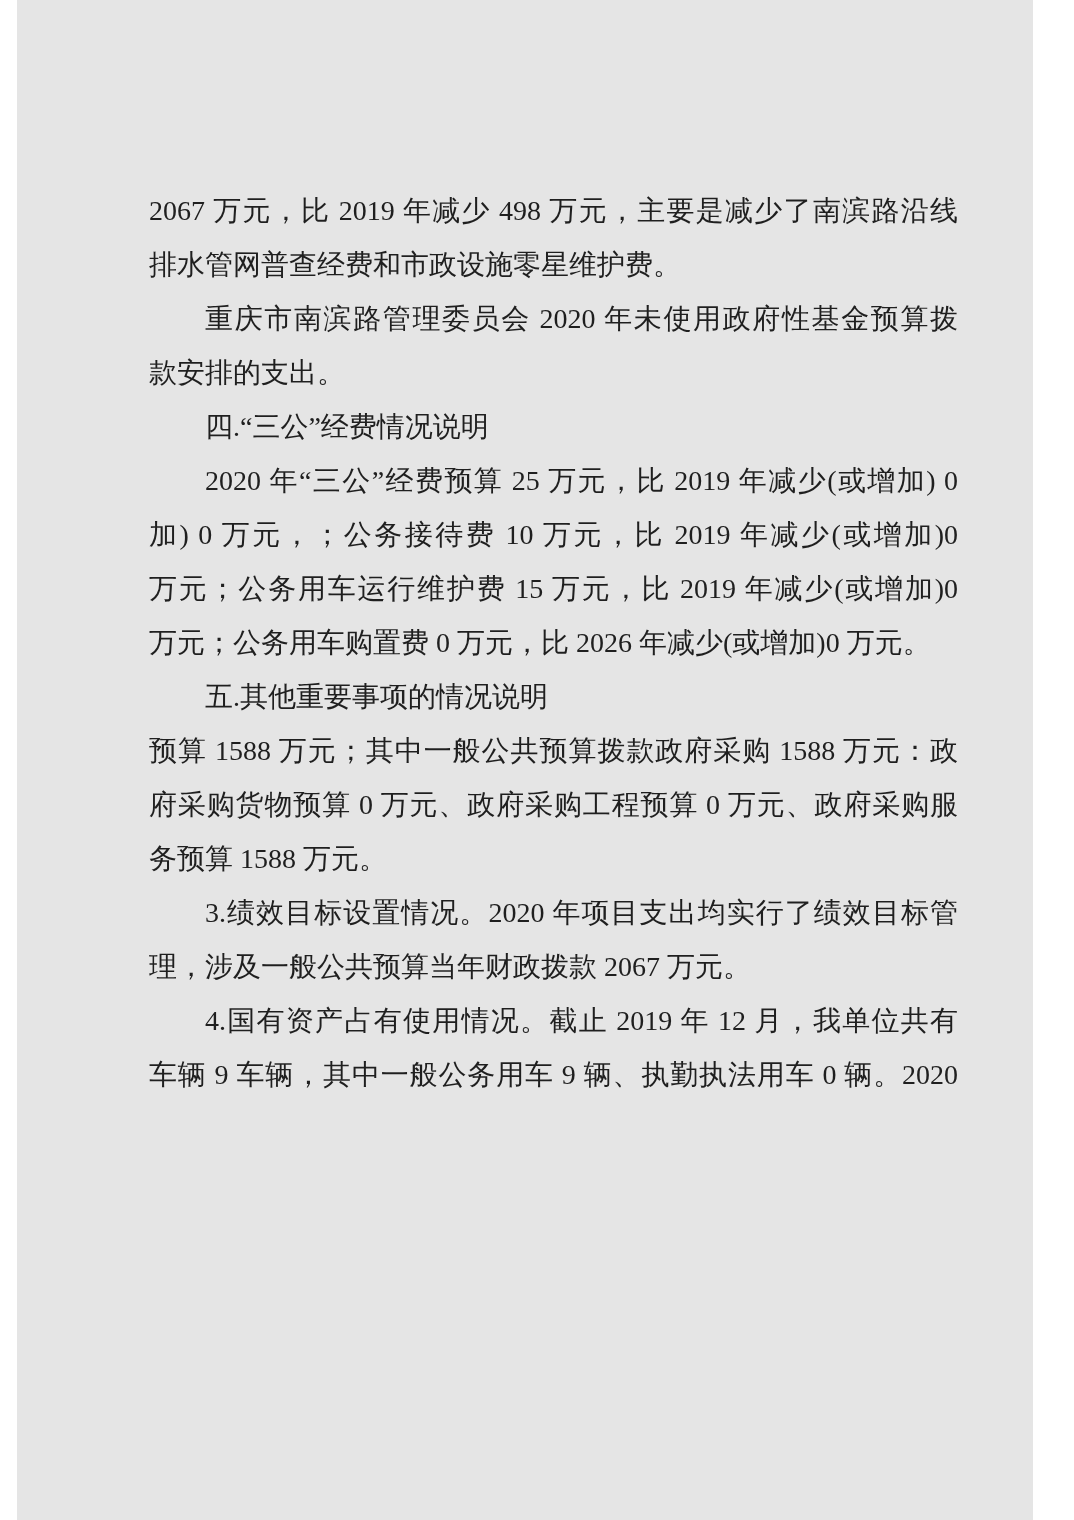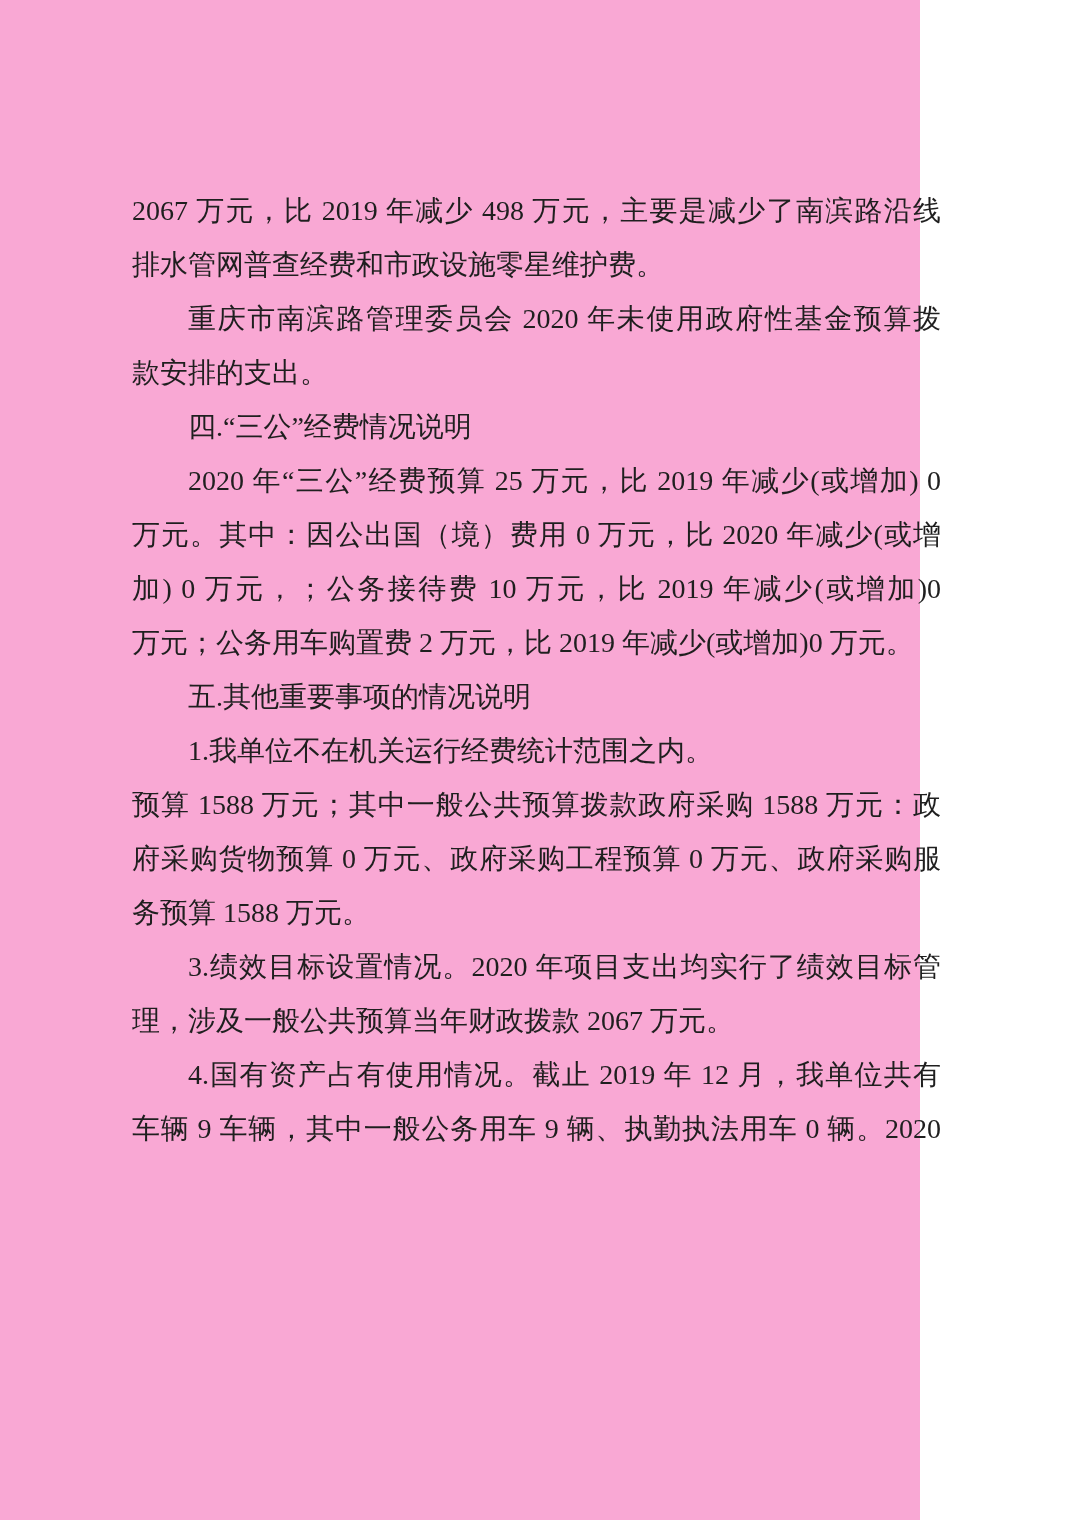--- a/index.html
+++ b/index.html
@@ -9,24 +9,24 @@
   }
   body {
     width: 1074px;
     height: 1520px;
     position: relative;
     overflow: hidden;
     font-family: "Liberation Serif", "DejaVu Serif", serif;
   }
   .page {
     position: absolute;
-    left: 0; top: 0;
-    width: 920px;
+    left: 17px; top: 0;
+    width: 1016px;
     height: 1520px;
-    background: #f9a8d4;
+    background: #e5e5e5;
   }
   .text-block {
     position: absolute;
     left: 132px;
     top: 184px;
     width: 809px;
   }
   .line {
     height: 54px;
     line-height: 54px;
@@ -51,25 +51,24 @@
 <body style="color: rgb(31, 31, 31);">
 
 <div class="page">
   <div class="text-block">
     <div class="line just">2067 万元，比 2019 年减少 498 万元，主要是减少了南滨路沿线</div>
     <div class="line">排水管网普查经费和市政设施零星维护费。</div>
     <div class="line indent just">重庆市南滨路管理委员会 2020 年未使用政府性基金预算拨</div>
     <div class="line">款安排的支出。</div>
     <div class="line indent">四.“三公”经费情况说明</div>
     <div class="line indent just">2020 年“三公”经费预算 25 万元，比 2019 年减少(或增加) 0</div>
-    <div class="line just">万元。其中：因公出国（境）费用 0 万元，比 2020 年减少(或增</div>
     <div class="line just">加) 0 万元，；公务接待费 10 万元，比 2019 年减少(或增加)0</div>
-    <div class="line">万元；公务用车购置费 2 万元，比 2019 年减少(或增加)0 万元。</div>
+    <div class="line just">万元；公务用车运行维护费 15 万元，比 2019 年减少(或增加)0</div>
+    <div class="line">万元；公务用车购置费 0 万元，比 2026 年减少(或增加)0 万元。</div>
     <div class="line indent">五.其他重要事项的情况说明</div>
-    <div class="line indent">1.我单位不在机关运行经费统计范围之内。</div>
     <div class="line just">预算 1588 万元；其中一般公共预算拨款政府采购 1588 万元：政</div>
     <div class="line just">府采购货物预算 0 万元、政府采购工程预算 0 万元、政府采购服</div>
     <div class="line">务预算 1588 万元。</div>
     <div class="line indent just">3.绩效目标设置情况。2020 年项目支出均实行了绩效目标管</div>
     <div class="line">理，涉及一般公共预算当年财政拨款 2067 万元。</div>
     <div class="line indent just">4.国有资产占有使用情况。截止 2019 年 12 月，我单位共有</div>
     <div class="line just">车辆 9 车辆，其中一般公务用车 9 辆、执勤执法用车 0 辆。2020</div>
   </div>
 </div>
 

